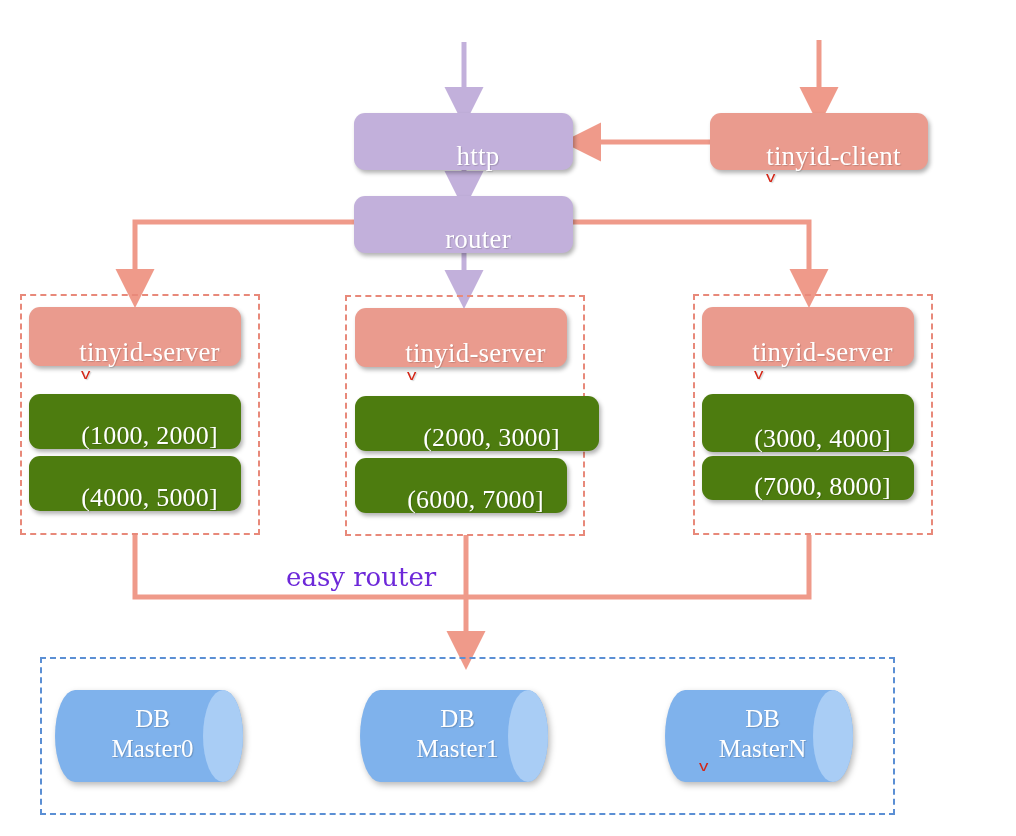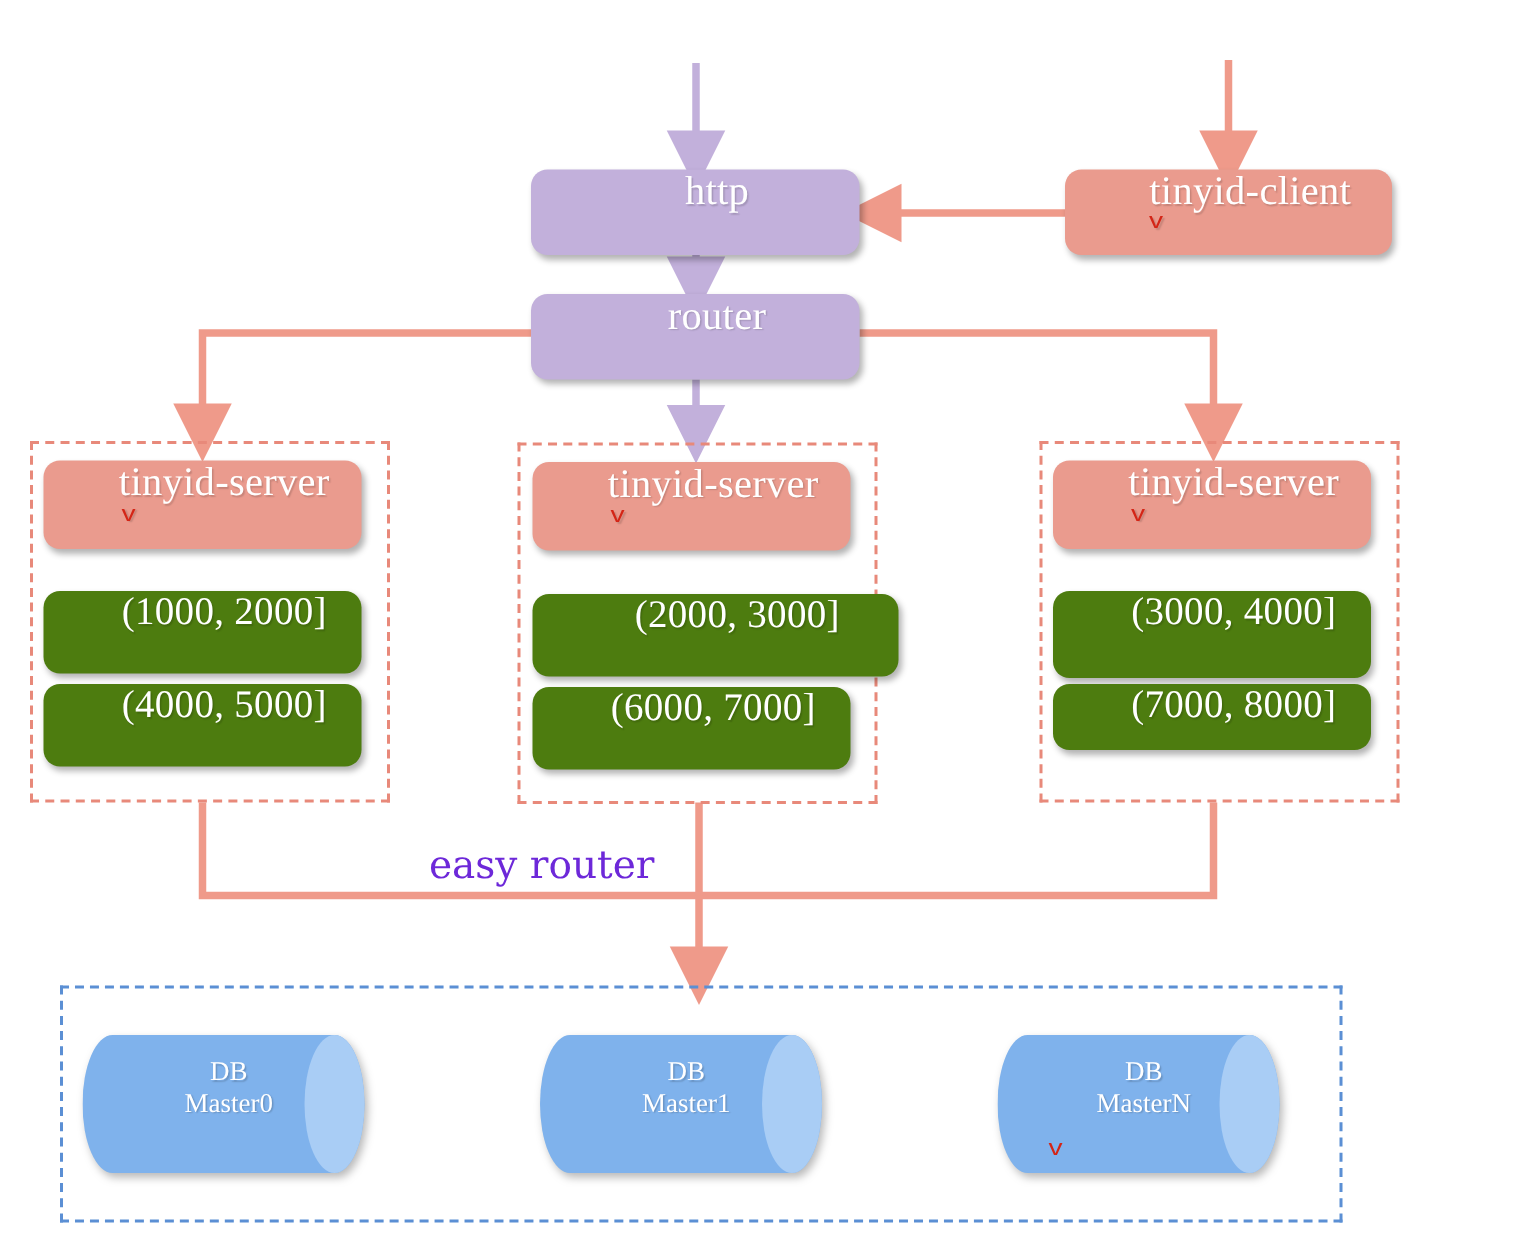--- a/index.html
+++ b/index.html
@@ -27,21 +27,21 @@
     height: 836px;
     pointer-events: none;
   }
 
   
   .node {
     position: absolute;
     box-sizing: border-box;
     border-radius: 11px;
     display: flex;
-    align-items: flex-start;
+    align-items: flex-end;
     justify-content: center;
     color: #ffffff;
     text-align: center;
     line-height: 1.05;
     box-shadow: 2px 3px 4px rgba(0,0,0,0.30);
     user-select: none;
     padding-left: 29px;
   }
   .node.purple { background: #c2b0db; }
   .node.salmon { background: #ea9b8e; }
@@ -83,21 +83,21 @@
   .cylinder {
     position: absolute;
     filter: drop-shadow(2px 3px 3px rgba(0,0,0,0.28));
   }
   .cyl-text {
     position: absolute;
     left: 0;
     width: 100%;
     text-align: center;
     color: #ffffff;
-    font-size: 18px;
+    font-size: 25px;
     line-height: 1.18;
     text-shadow: 1px 1px 1px rgba(0,0,0,0.18);
     user-select: none;
     pointer-events: none;
   }
 
   
   .edge-label {
     position: absolute;
     color: #6d28d9;

